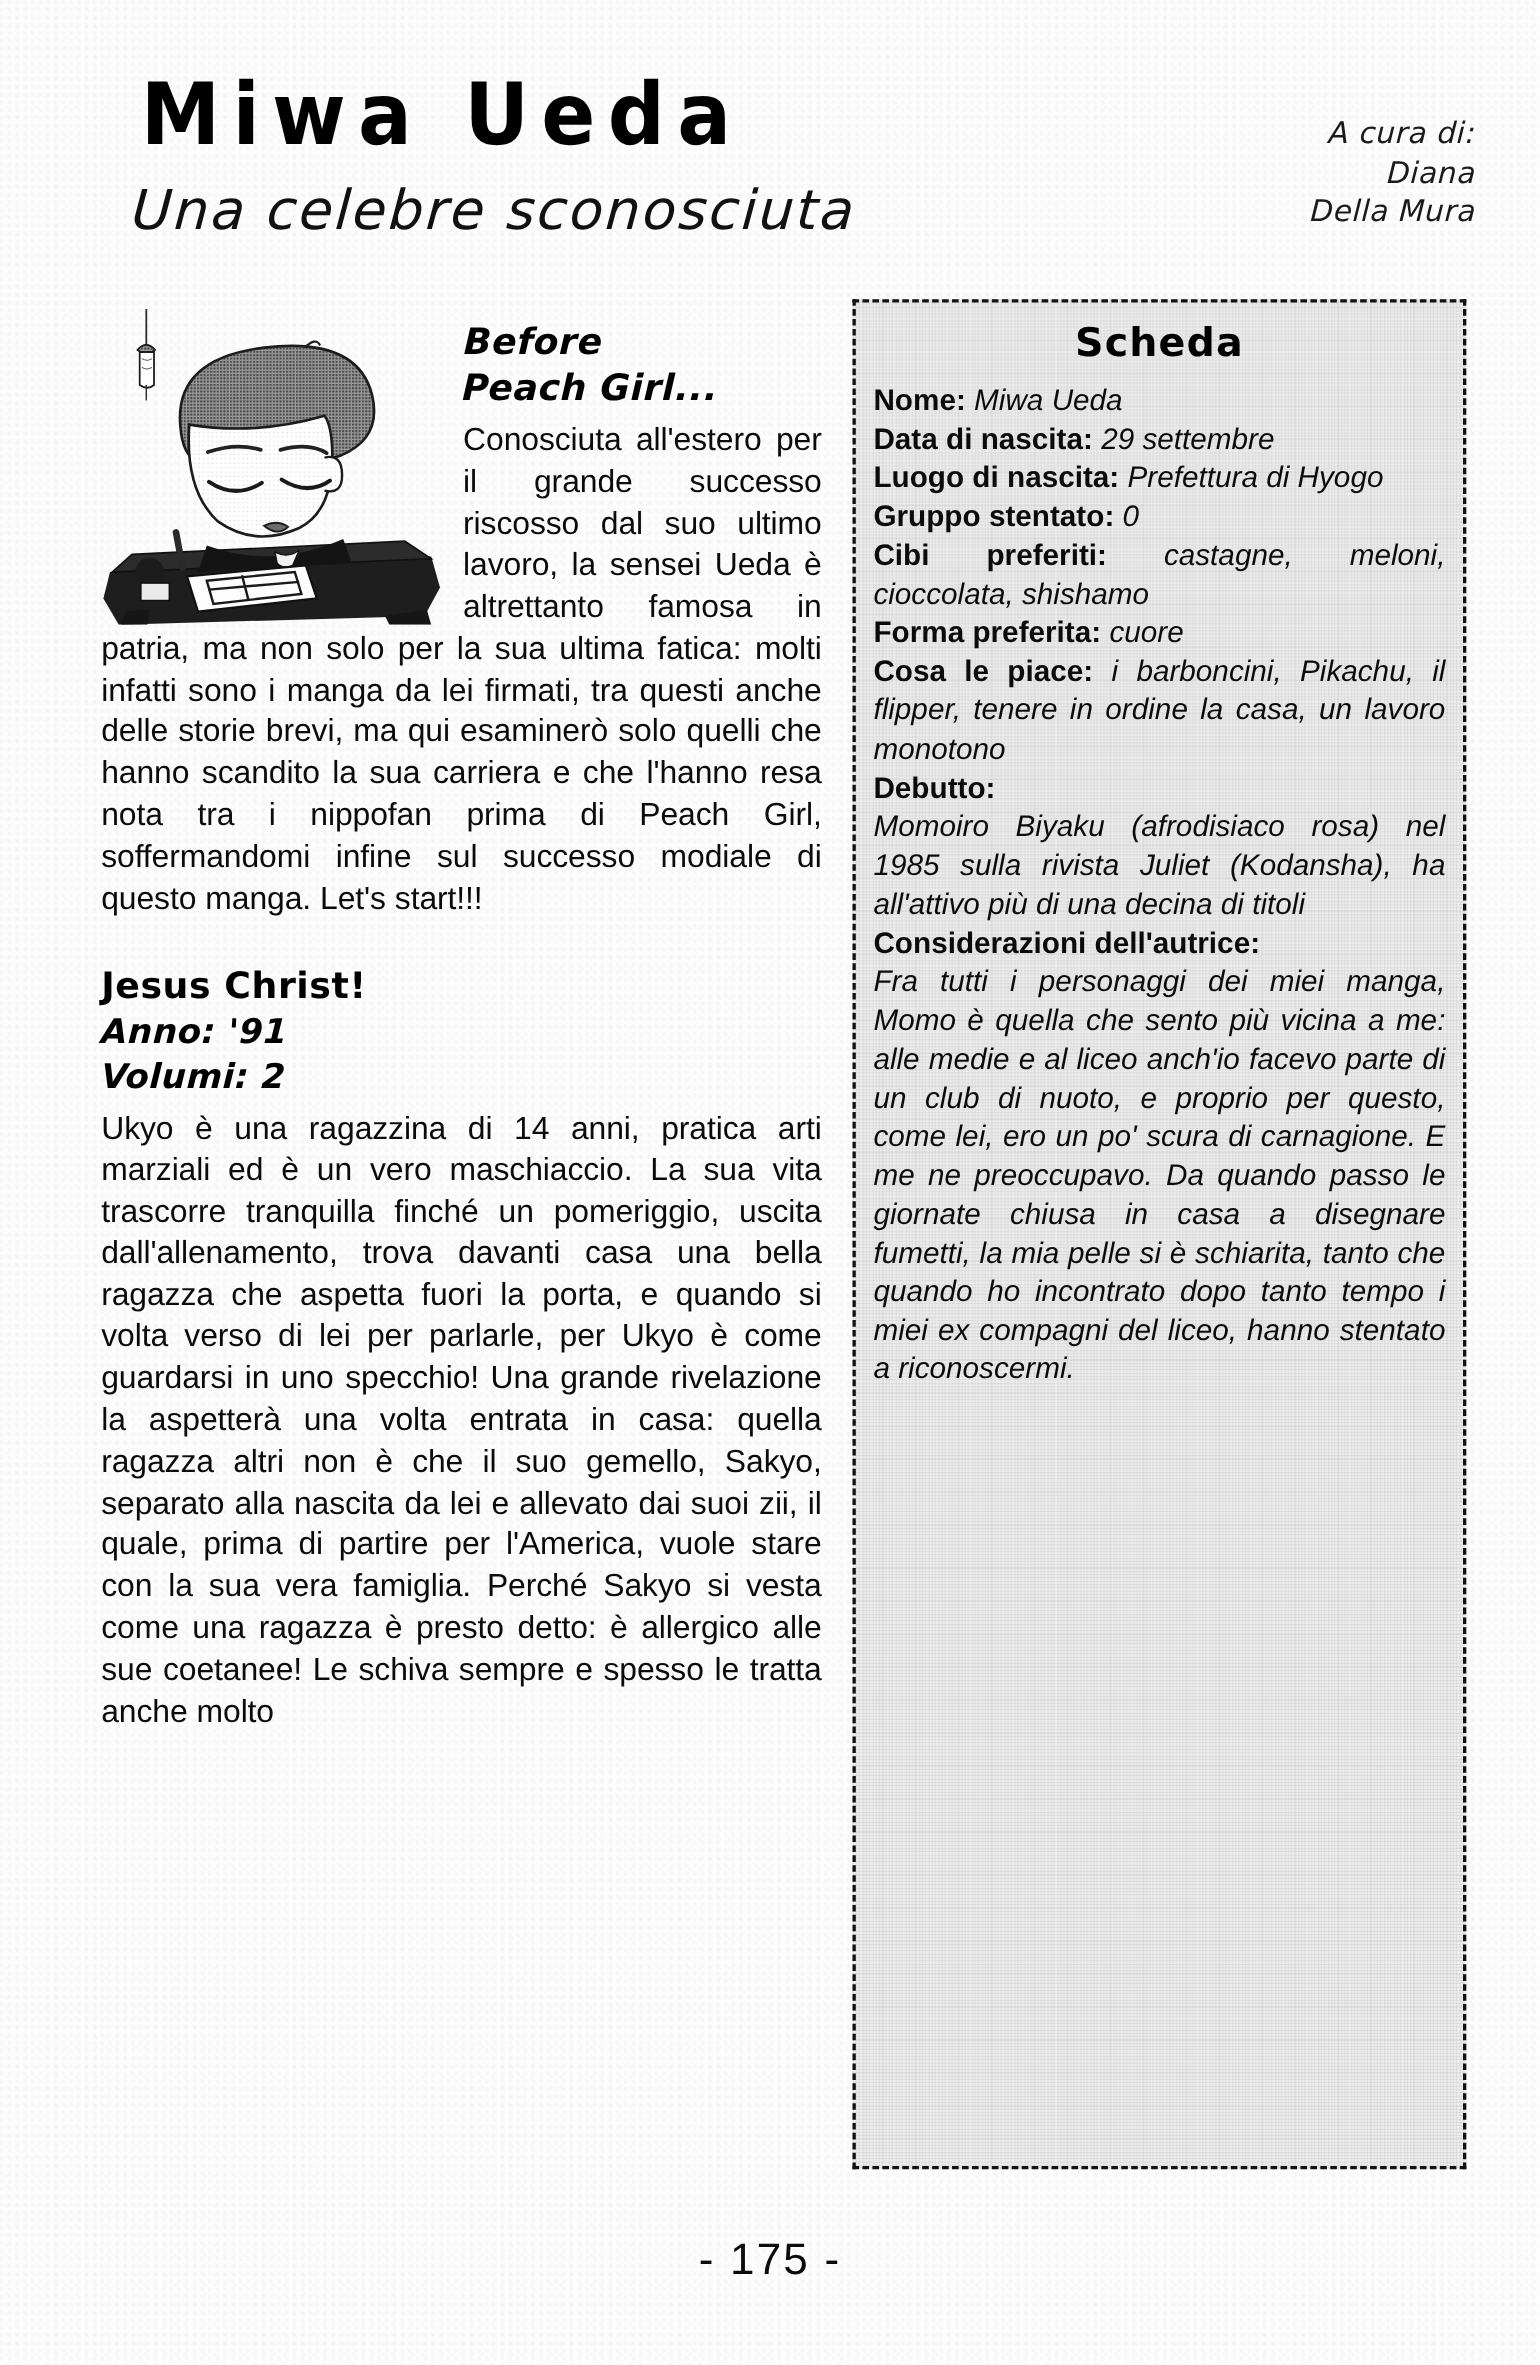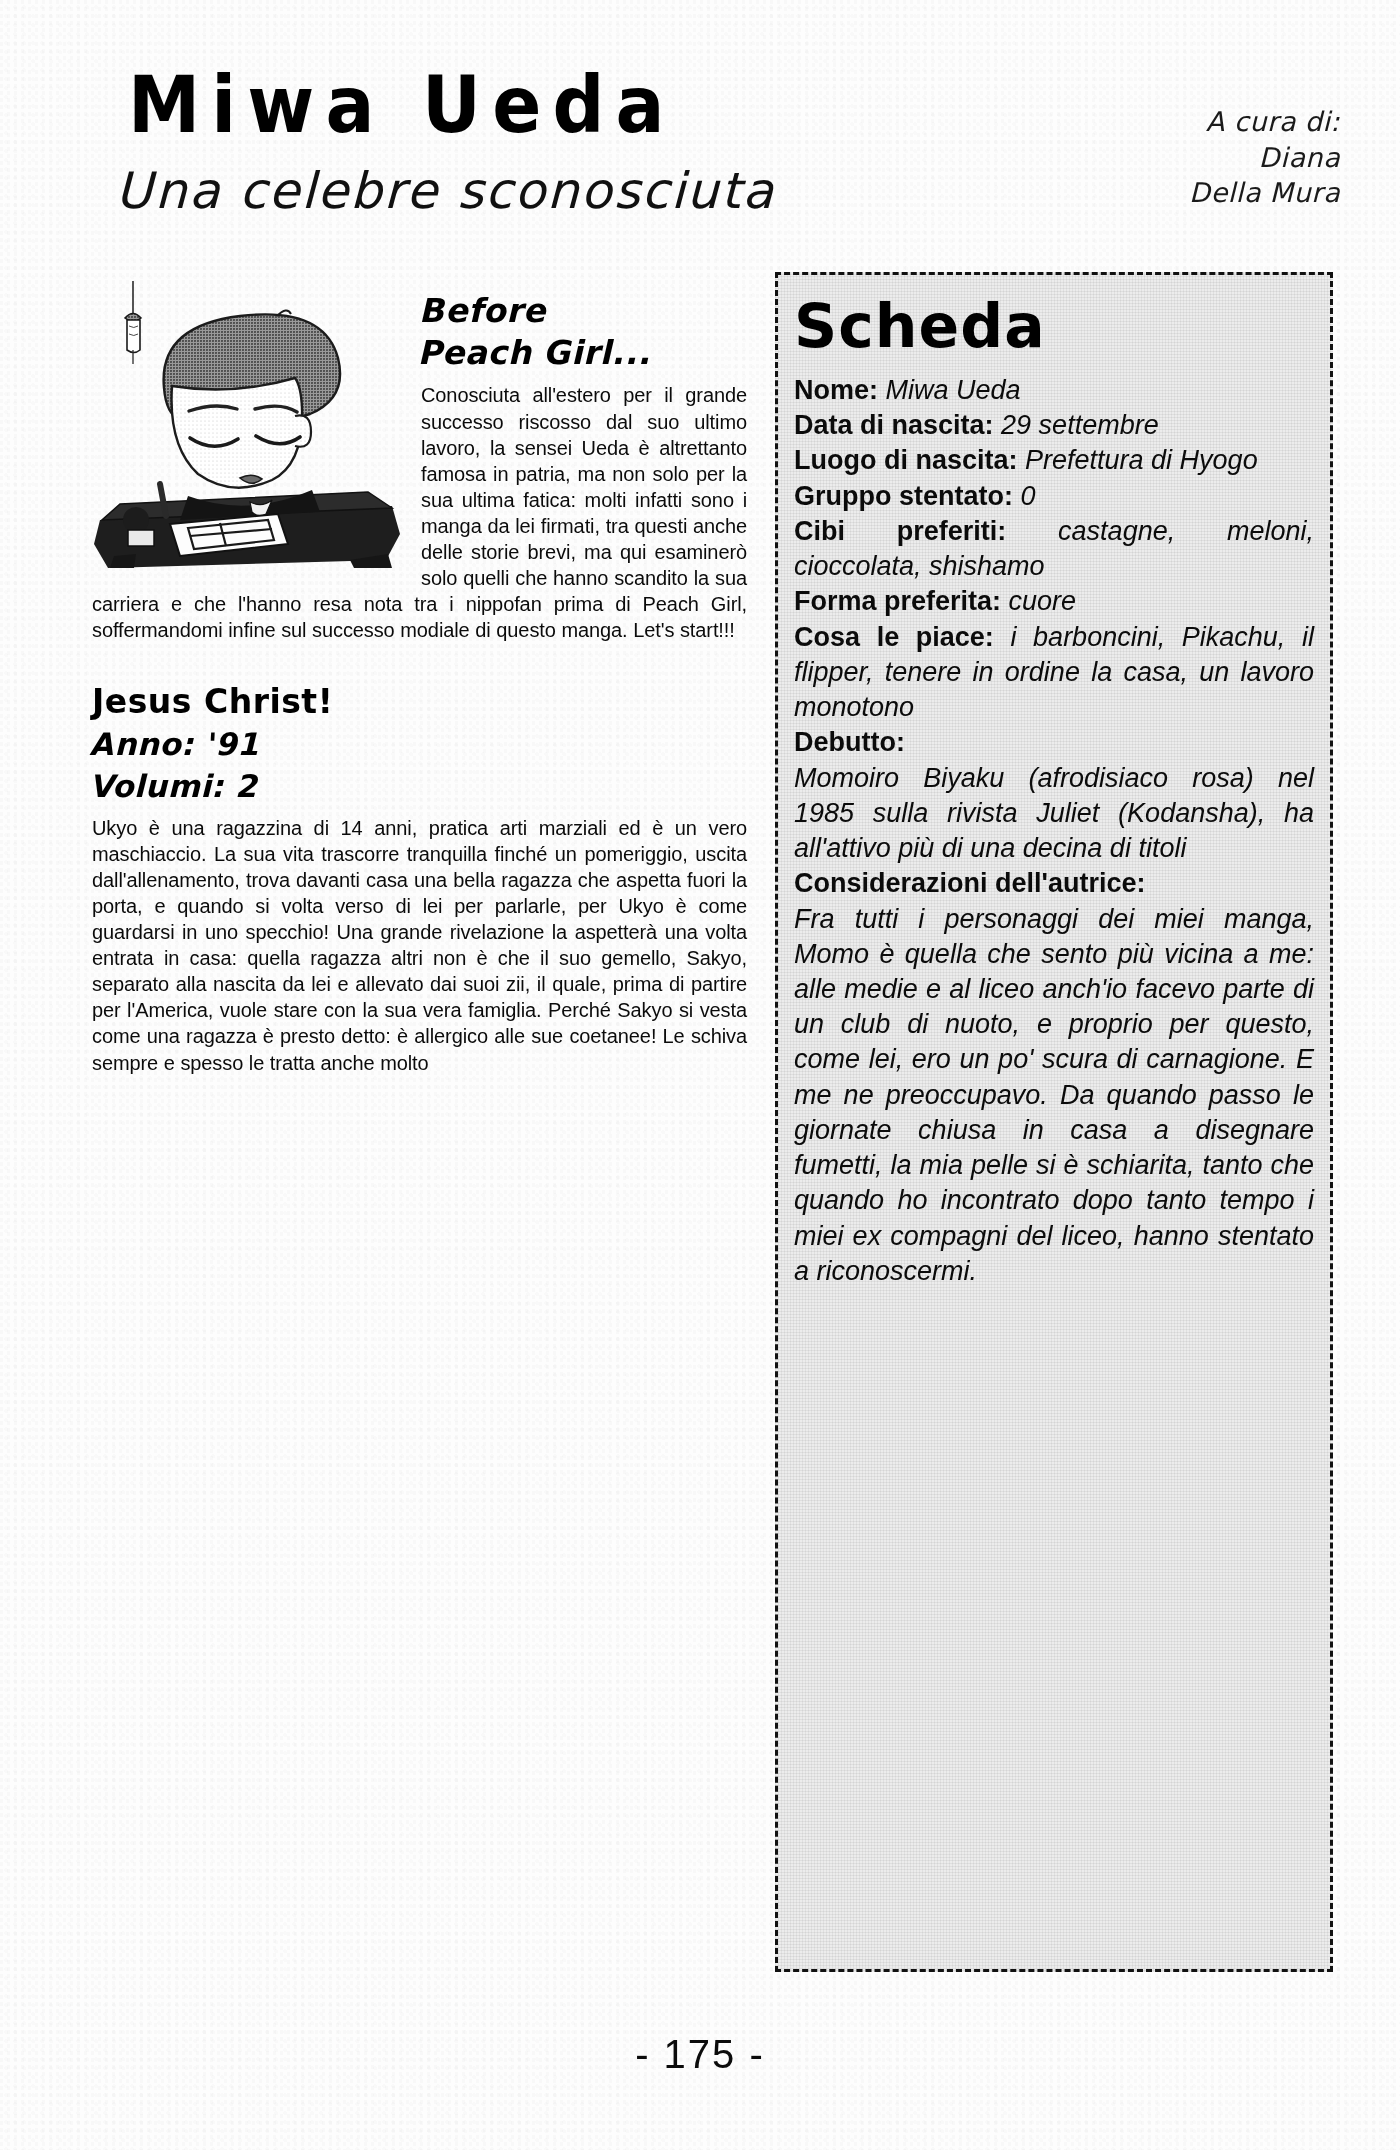--- a/index.html
+++ b/index.html
@@ -102,21 +102,21 @@
     font-style: italic;
     font-size: 33px;
     line-height: 1.28;
     letter-spacing: 0.5px;
     margin: 22px 0 8px 0;
     transform: skewX(-2deg);
     transform-origin: left center;
   }
 
   .body-p {
-    font-size: 20px;
+    font-size: 29px;
     line-height: 1.305;
     text-align: justify;
     text-justify: inter-word;
     margin: 0;
     letter-spacing: -0.1px;
     word-spacing: 0.2px;
     color: #0b0b0b;
   }
 
   .sect-head {
@@ -150,24 +150,24 @@
     border: 3px dashed #111;
     box-sizing: border-box;
     background: #ececec;
     background-image:
       repeating-linear-gradient(0deg, rgba(0,0,0,0.055) 0 1px, transparent 1px 3px),
       repeating-linear-gradient(90deg, rgba(0,0,0,0.05) 0 1px, transparent 1px 3px);
     padding: 12px 16px 10px 16px;
     overflow: hidden;
   }
   .scheda-title {
-    text-align: left;
-    font-family: "DejaVu Sans", sans-serif;
-    font-weight: bold;
-    font-size: 60px;
+    text-align: center;
+    font-family: "DejaVu Sans", sans-serif;
+    font-weight: bold;
+    font-size: 36px;
     letter-spacing: 1px;
     line-height: 1.1;
     margin: 6px 0 14px 0;
     color: #000;
   }
   .scheda-line {
     font-size: 27px;
     line-height: 1.305;
     margin: 0;
     color: #0b0b0b;

